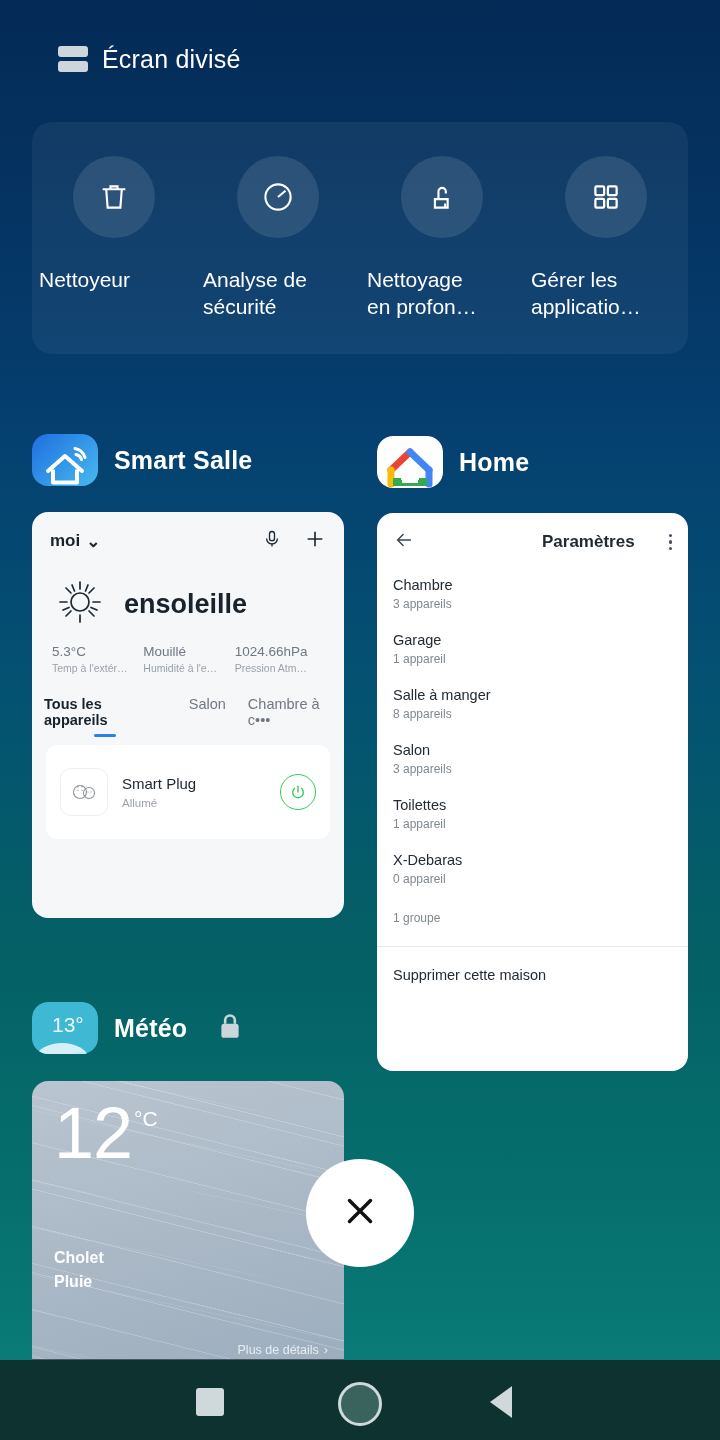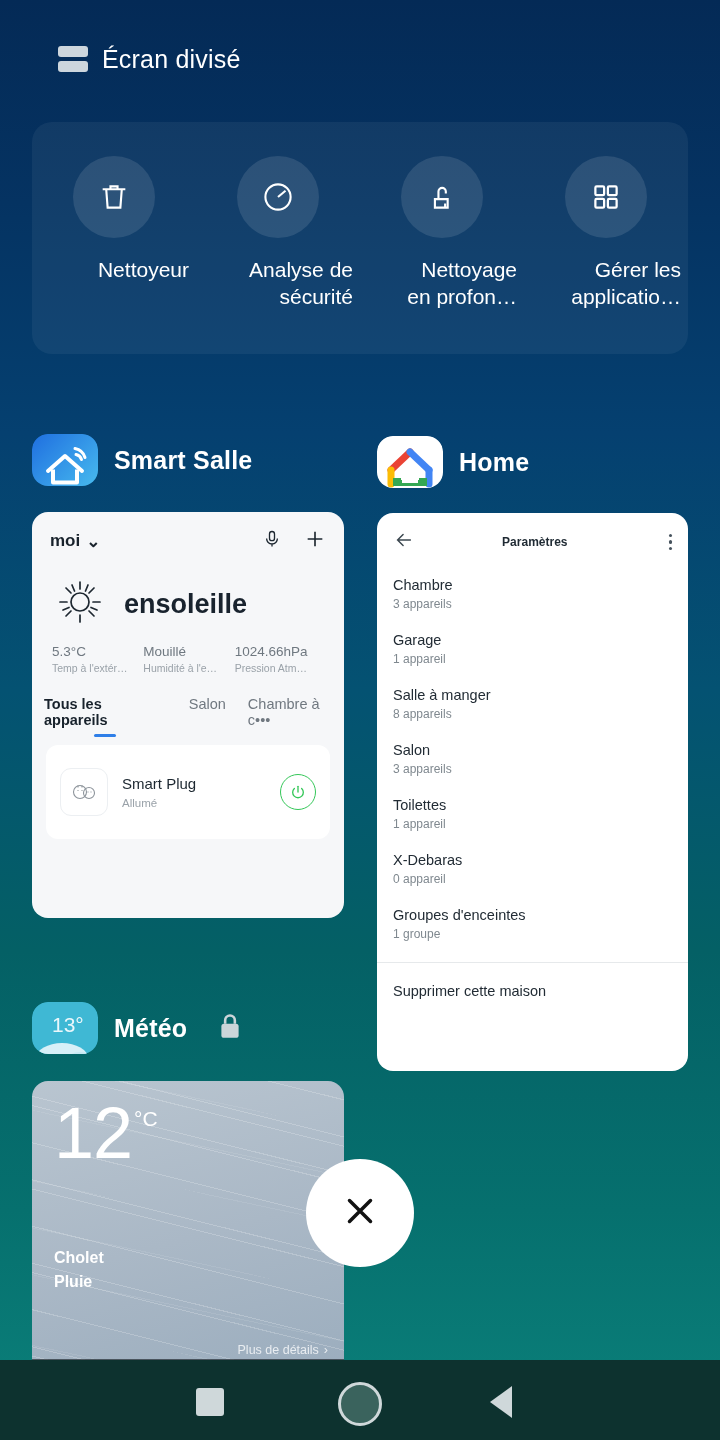--- a/index.html
+++ b/index.html
@@ -28,22 +28,22 @@
     background:rgba(255,255,255,.055); border-radius:20px;
   }
   .quick-row { display:flex; height:100%; padding-top:34px; }
   .quick-item { flex:1; display:flex; flex-direction:column; align-items:center; }
   .quick-circle {
     width:82px; height:82px; border-radius:50%;
     background:rgba(255,255,255,.11);
     display:flex; align-items:center; justify-content:center;
   }
   .quick-label {
-    margin-top:18px; color:#fff; font-size:21px; line-height:27px;
-    text-align:right; width:150px; white-space:pre-line;
+    margin-top:28px; color:#fff; font-size:21px; line-height:27px;
+    text-align:left; width:150px; white-space:pre-line;
   }
 
   
   .app-head { display:flex; align-items:center; gap:16px; }
   .app-icon { width:66px; height:52px; border-radius:16px; overflow:hidden; flex:none; }
   .app-name { color:#fff; font-size:25px; font-weight:700; letter-spacing:.2px; }
 
   .smartlife-sec { position:absolute; left:32px; top:434px; }
   .home-sec { position:absolute; left:377px; top:436px;text-align:right; }
   .meteo-sec { position:absolute; left:32px; top:1002px; }
@@ -82,21 +82,21 @@
     width:36px; height:36px; border-radius:50%; border:1.6px solid #35c759;
     display:flex; align-items:center; justify-content:center;
   }
 
   
   .home-card {
     position:absolute; left:377px; top:513px; width:311px; height:558px;
     background:#ffffff; border-radius:16px; overflow:hidden;
   }
   .hc-bar { display:flex; align-items:center; padding:16px 16px 0 16px; gap:20px; }
-  .hc-title { font-size:12px; font-weight:700; color:#1f2a33; flex:1; text-align:center; padding-right:14px; }
+  .hc-title { font-size:17px; font-weight:700; color:#1f2a33; flex:1; text-align:right; padding-right:14px; }
   .hc-kebab { display:flex; flex-direction:column; gap:3px; }
   .hc-kebab i { width:3.4px; height:3.4px; border-radius:50%; background:#46535d; display:block; }
   .hc-list { padding:22px 16px 0 16px; }
   .hc-row { padding-bottom:21px; }
   .hc-room { font-size:14.5px; color:#222c35; }
   .hc-count { font-size:12px; color:#7f888f; margin-top:4px; }
   .hc-sep { height:1px; background:#e6e9eb; margin:0 0 0 0; }
   .hc-delete { font-size:14.5px; color:#222c35; padding:20px 16px; }
 
   
@@ -351,21 +351,20 @@
     </div>
     <div class="hc-row">
       <div class="hc-room">Toilettes</div>
       <div class="hc-count">1 appareil</div>
     </div>
     <div class="hc-row">
       <div class="hc-room">X-Debaras</div>
       <div class="hc-count">0 appareil</div>
     </div>
     <div class="hc-row">
-      <div class="hc-room">Groupes d'enceintes</div>
       <div class="hc-count">1 groupe</div>
     </div>
   </div>
 
   <div class="hc-sep"></div>
   <div class="hc-delete">Supprimer cette maison</div>
 </div>
 
 <div class="meteo-sec app-head">
   <span class="app-icon">

